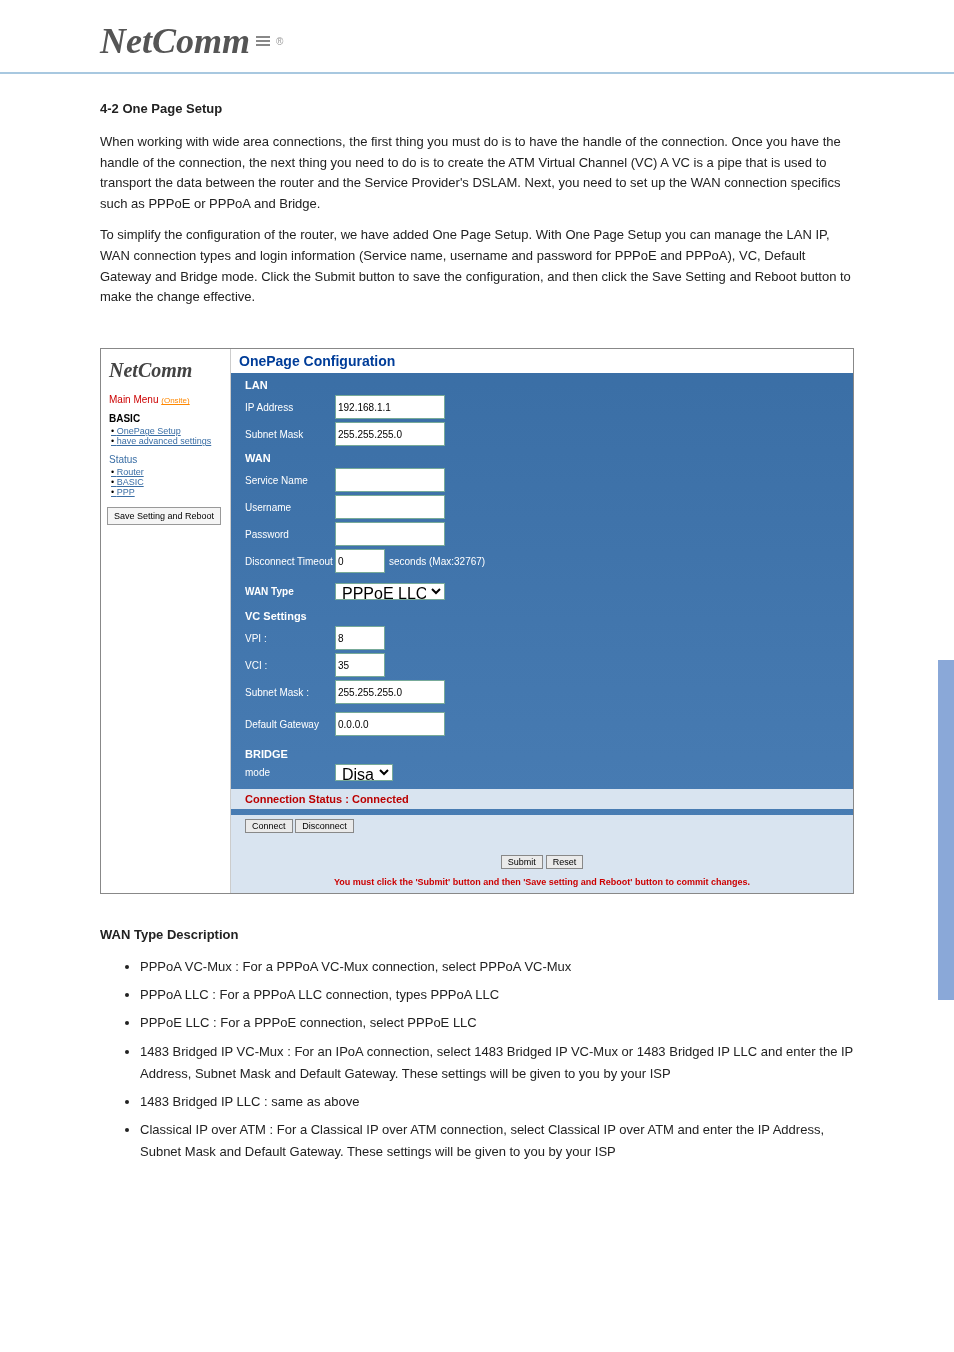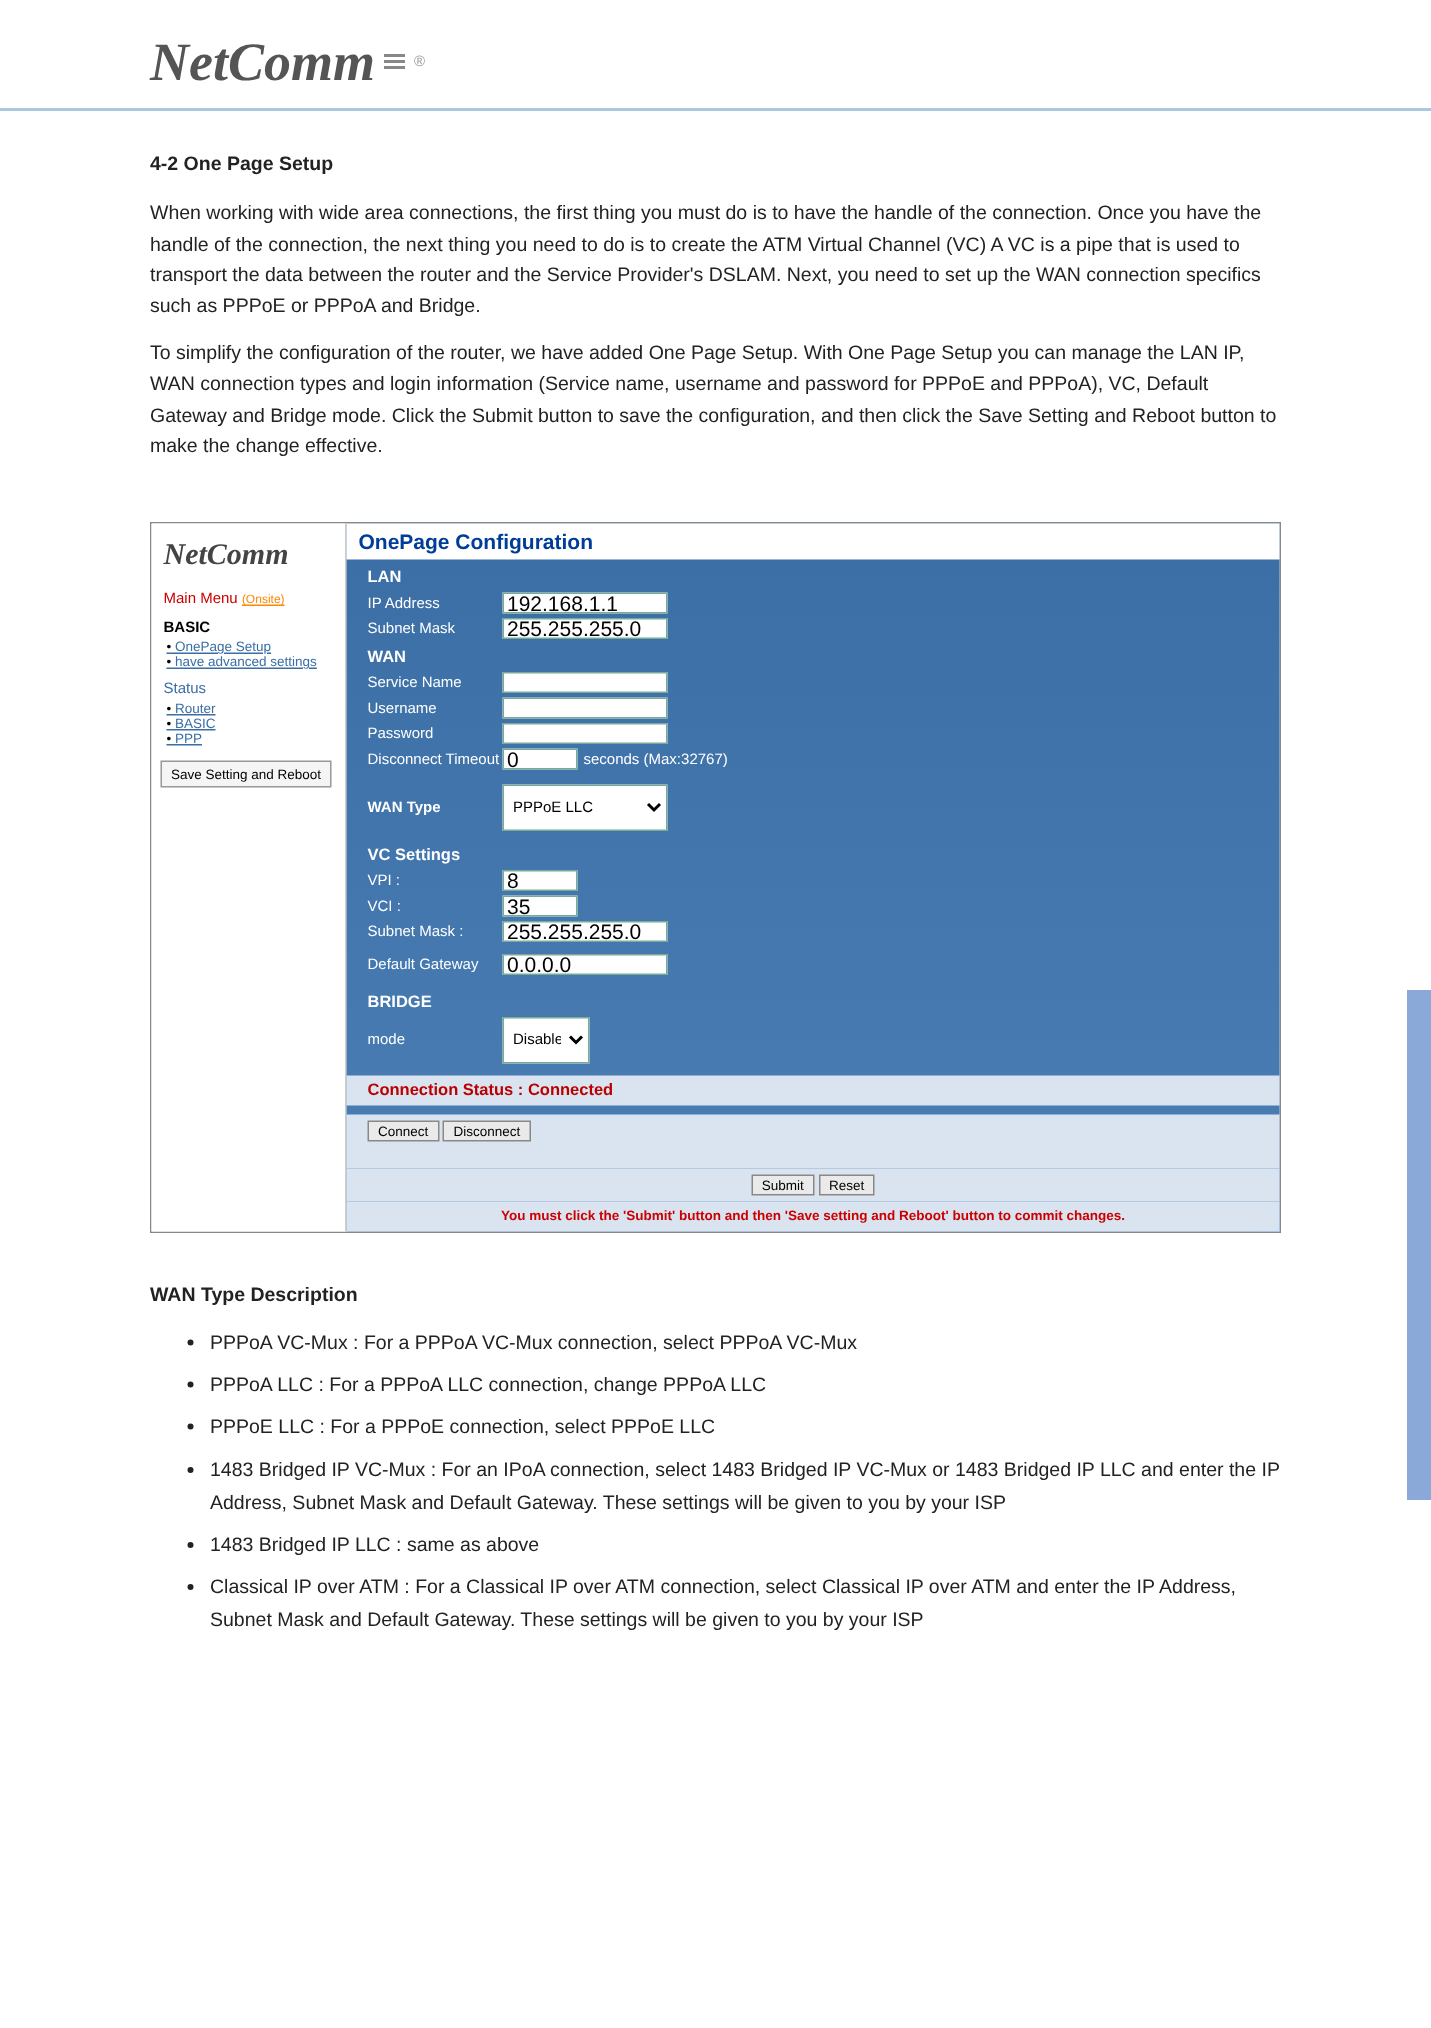--- a/index.html
+++ b/index.html
@@ -27,23 +27,23 @@
 .menu-head-blue { color: #3a6ea5; font-size: 10px; margin-top: 6px; }
 .menu-link { color: #3a6ea5; text-decoration: underline; font-size: 9px; margin-left: 10px; display: block; }
 .menu-link::before { content: "• "; color: #000; }
 .save-btn { margin: 10px 6px; border: 1px solid #999; background: #f5f5f5; font-size: 9px; padding: 3px 6px; display: inline-block; }
 
 .config-right { flex: 1; background: linear-gradient(to bottom, #3a6ea5 0%, #4a7eb5 100%); color: #fff; padding: 8px 14px 14px 14px; font-size: 10px; position: relative; }
 .right-title { background: #fff; color: #003d99; font-weight: bold; font-size: 14px; padding: 4px 8px; margin: -8px -14px 6px -14px; }
 .section-label { color: #fff; font-weight: bold; font-size: 11px; margin: 6px 0 4px 0; }
 .row { display: flex; align-items: center; margin-bottom: 3px; }
 .row-label { width: 90px; font-size: 10px; }
-.row-input { background: #fff; border: 1px solid #7a9; height: 14px; width: 110px; font-size: 14px; padding: 0 2px; color: #000; }
+.row-input { background: #fff; border: 1px solid #7a9; height: 24px; width: 110px; font-size: 10px; padding: 0 2px; color: #000; }
 .row-input.sm { width: 50px; }
-.row-select { background: #fff; border: 1px solid #7a9; height: 31px; font-size: 10px; color: #000; padding: 0 2px; }
+.row-select { background: #fff; border: 1px solid #7a9; height: 17px; font-size: 16px; color: #000; padding: 0 2px; }
 .row-select.wantype { width: 110px; }
 .row-select.bridge { width: 58px; }
 .row-suffix { margin-left: 4px; font-size: 10px; }
 .conn-status { color: #b00; background: #d9e4f0; font-weight: bold; font-size: 11px; margin: 8px -14px 6px -14px; padding: 4px 14px; }
 .conn-btns { background: #d9e4f0; margin: 0 -14px 0 -14px; padding: 4px 14px 18px 14px; }
 .small-btn { background: #eaeaea; border: 1px solid #888; font-size: 9px; padding: 1px 6px; color: #000; }
 .submit-row { text-align: center; background: #d9e4f0; margin: 0 -14px 0 -14px; padding: 4px 0; }
 .warn-text { color: #c00; background: #d9e4f0; font-weight: bold; font-size: 9px; text-align: center; margin: 0 -14px -14px -14px; padding: 4px 0 6px 0; }
 .scroll-up { position: absolute; top: 0; right: 0; width: 14px; height: 14px; background: #d4e3f2; border: 1px solid #9bf; font-size: 8px; text-align: center; line-height: 12px; color: #3a6ea5; }
 .scroll-dn { position: absolute; bottom: 0; right: 0; width: 14px; height: 14px; background: #d4e3f2; border: 1px solid #9bf; font-size: 8px; text-align: center; line-height: 12px; color: #3a6ea5; }
@@ -174,21 +174,21 @@
       <div class="warn-text">You must click the 'Submit' button and then 'Save setting and Reboot' button to commit changes.</div>
     </div>
   </div>
 
   <div class="side-tab"></div>
 
   <div class="post-text">
     <div class="post-heading">WAN Type Description</div>
     <ul class="post-list">
       <li>PPPoA VC-Mux : For a PPPoA VC-Mux connection, select PPPoA VC-Mux</li>
-      <li>PPPoA LLC : For a PPPoA LLC connection, change PPPoA LLC</li>
+      <li>PPPoA LLC : For a PPPoA LLC connection, types PPPoA LLC</li>
       <li>PPPoE LLC : For a PPPoE connection, select PPPoE LLC</li>
       <li>1483 Bridged IP VC-Mux : For an IPoA connection, select 1483 Bridged IP VC-Mux or 1483 Bridged IP LLC and enter the IP Address, Subnet Mask and Default Gateway. These settings will be given to you by your ISP</li>
       <li>1483 Bridged IP LLC : same as above</li>
       <li>Classical IP over ATM : For a Classical IP over ATM connection, select Classical IP over ATM and enter the IP Address, Subnet Mask and Default Gateway. These settings will be given to you by your ISP</li>
     </ul>
   </div>
 
 </div>
 
 </body></html>

